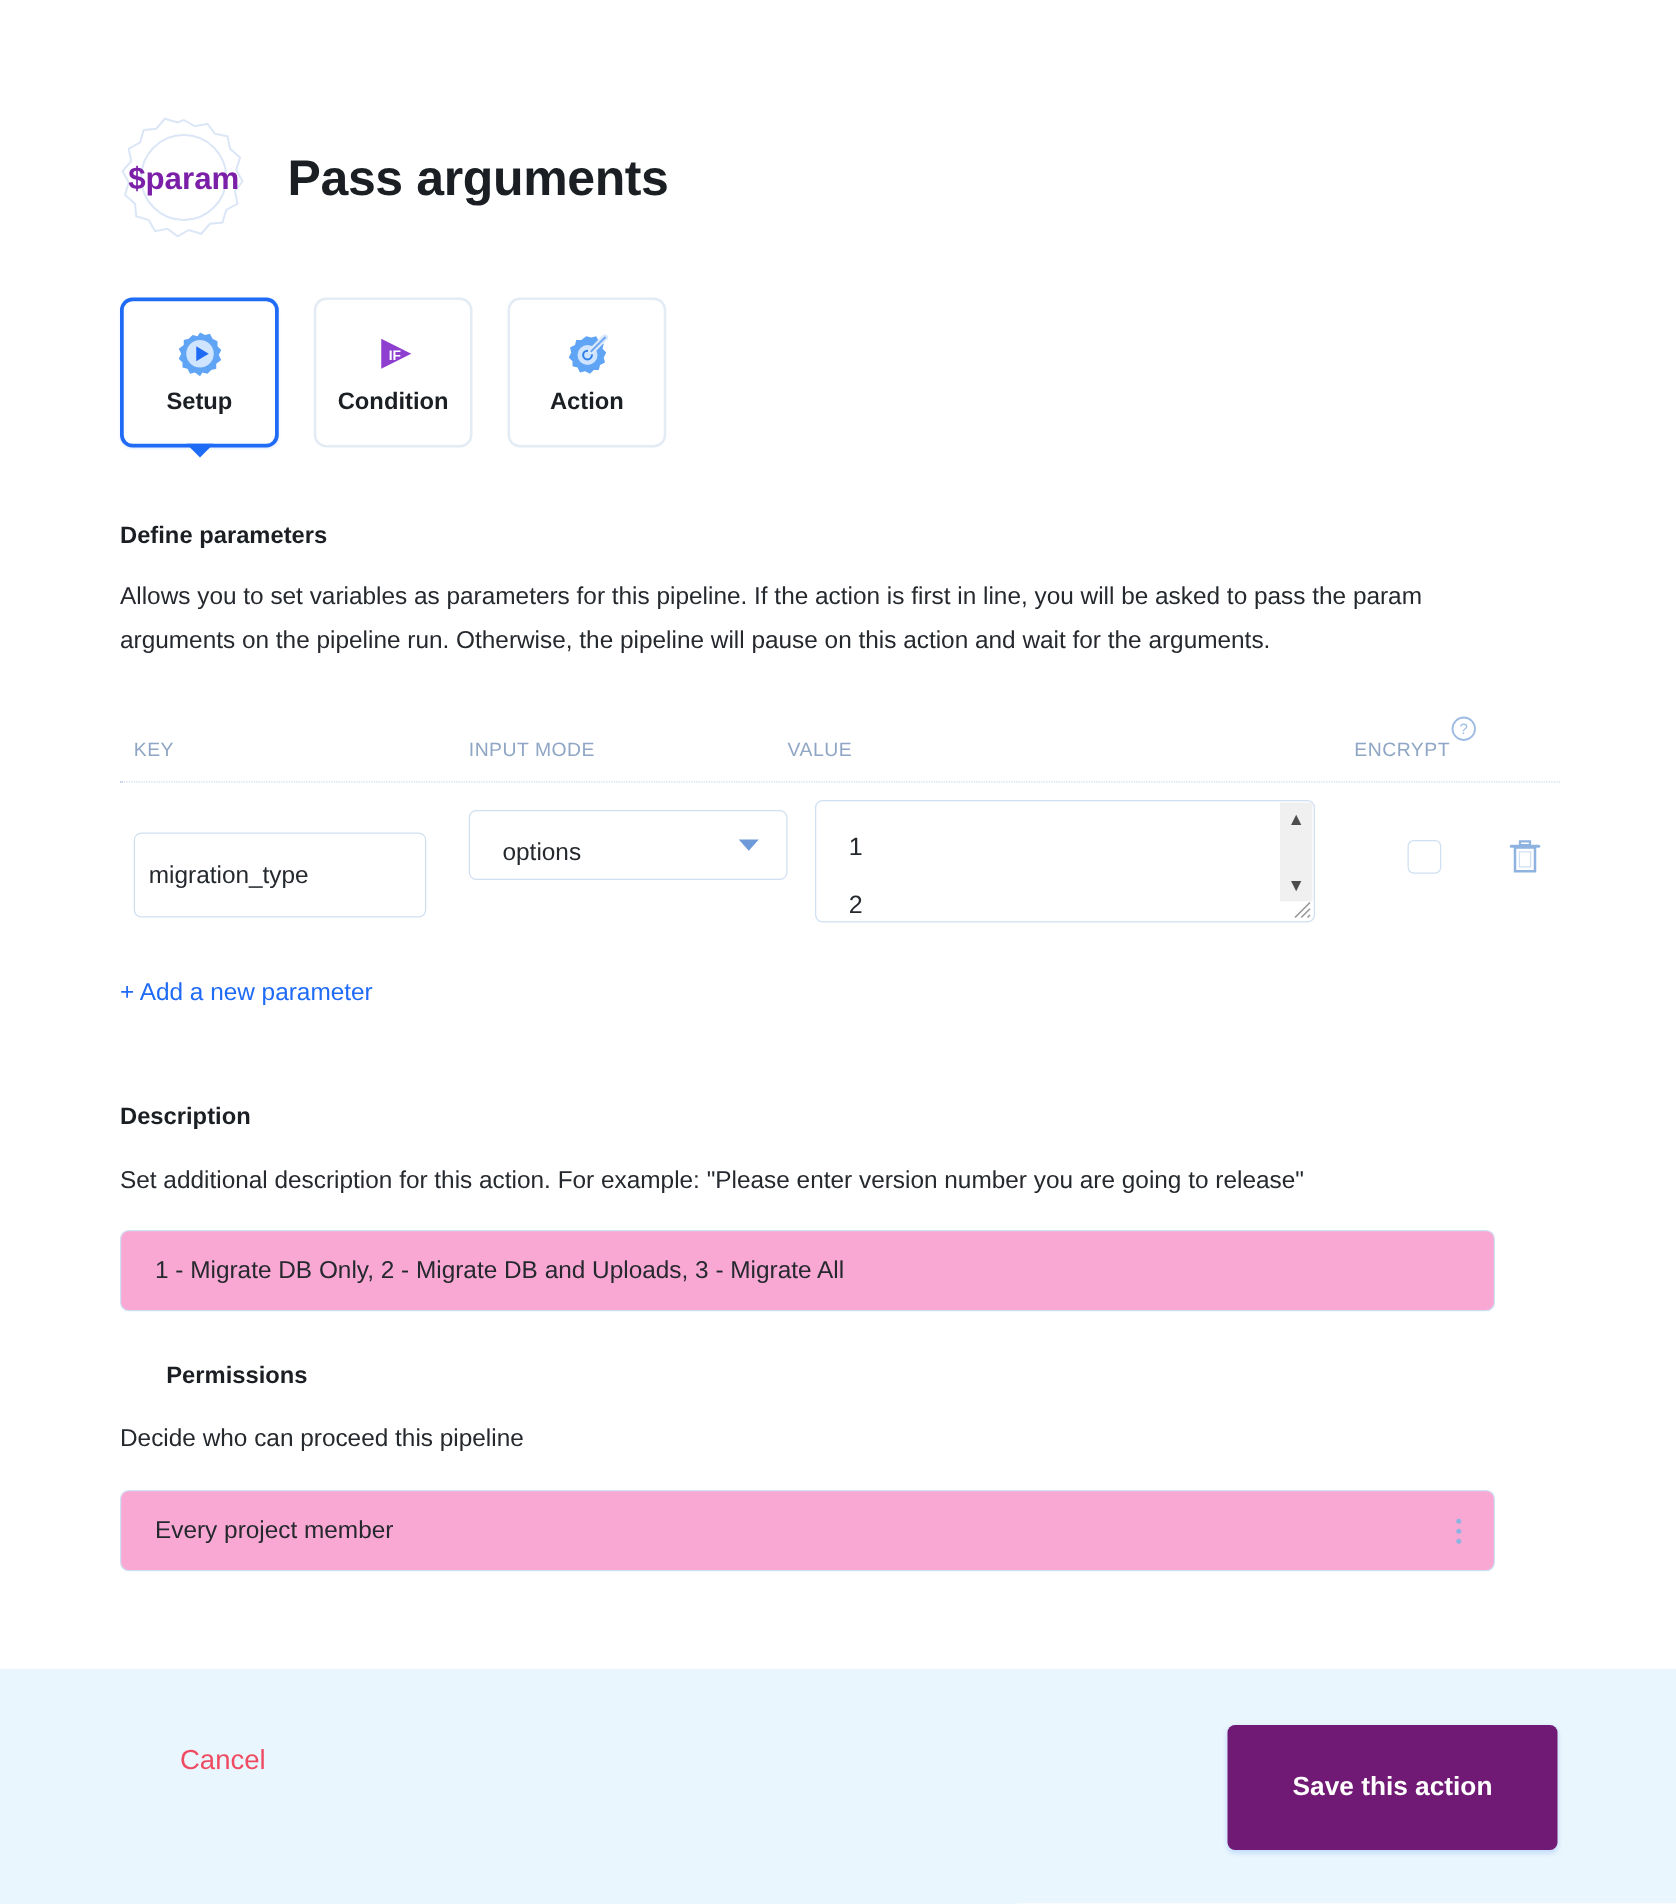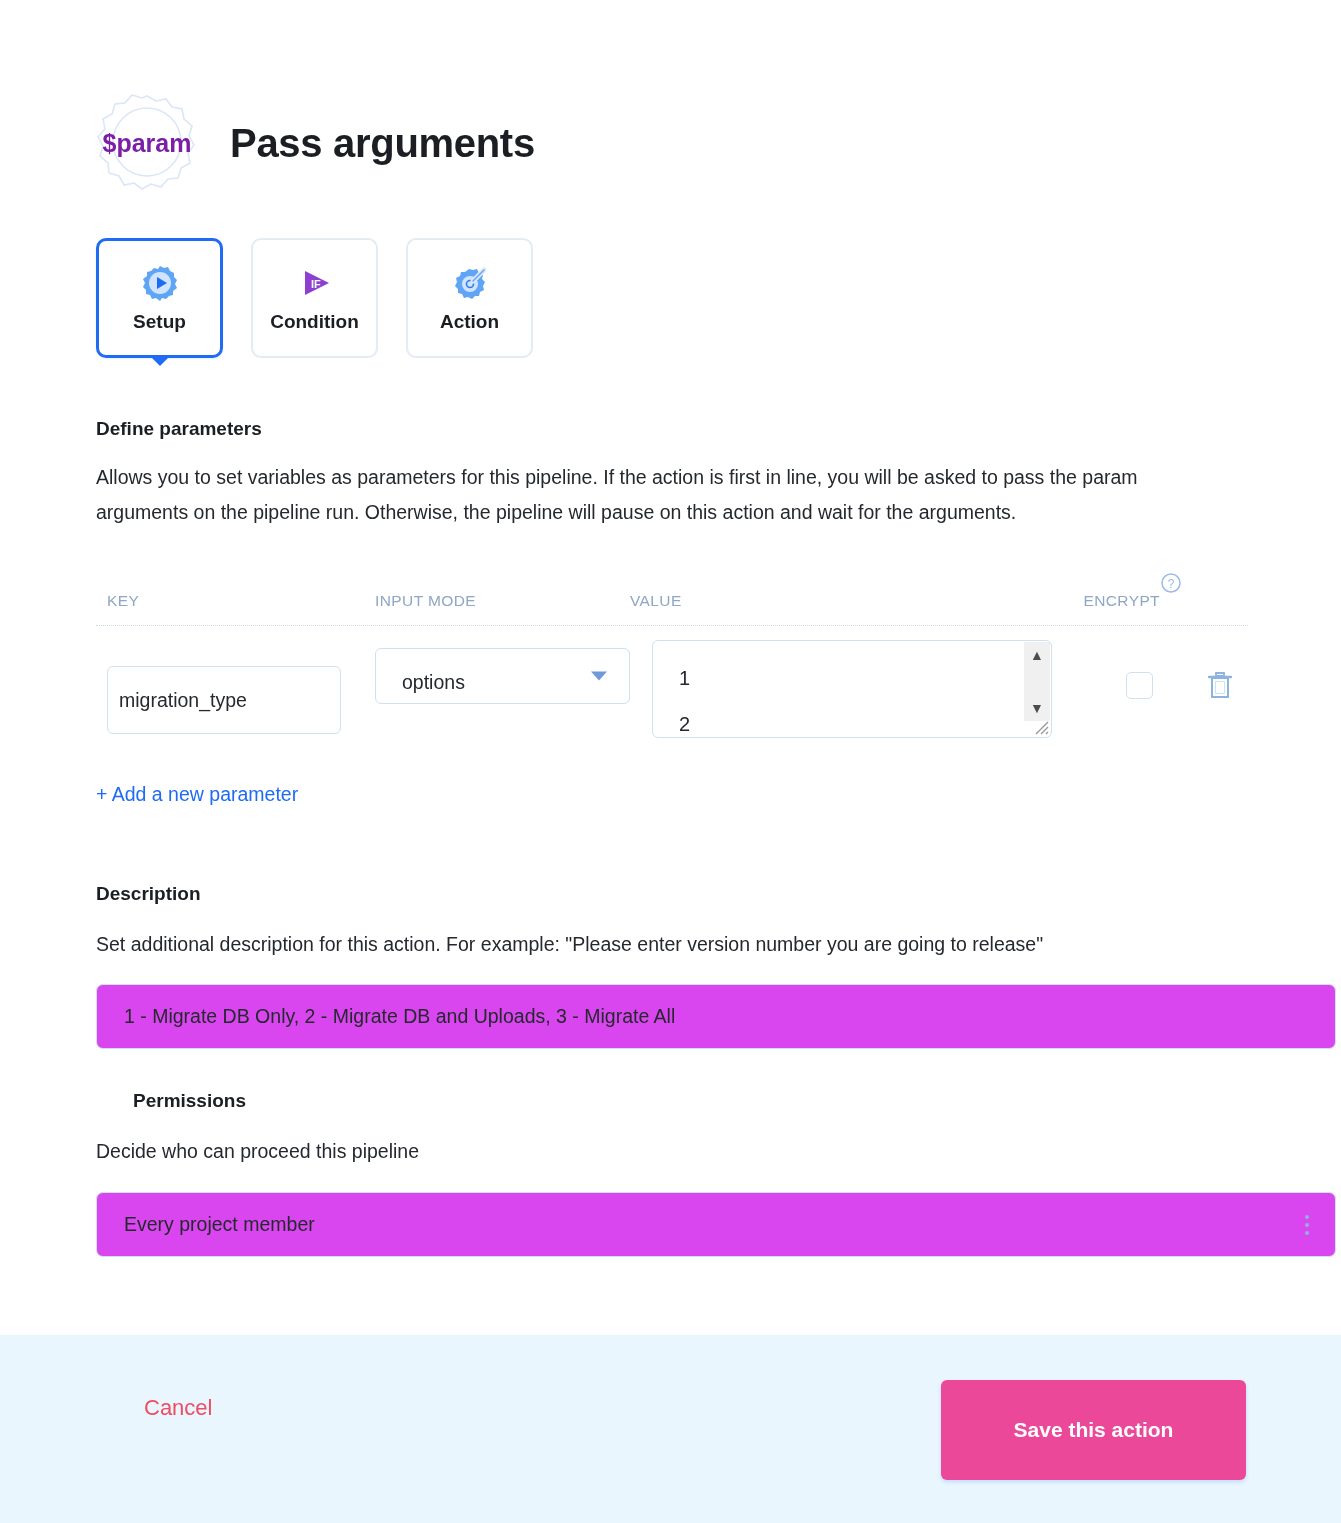--- a/index.html
+++ b/index.html
@@ -208,24 +208,24 @@
     left: 96px; top: 783px;
     font-size: 19.5px;
     color: #1f6bf5;
     cursor: pointer;
   }
 
   
   .text-input {
     position: absolute;
     left: 96px;
-    width: 1240px;
+    width: 1100px;
     border: 1px solid #cfe0f2;
     border-radius: 7px;
-    background: #d946ef;
+    background: #f9a8d4;
     font-size: 19.5px;
     color: #25292e;
   }
   #description-input {
     top: 984px; height: 65px;
     padding: 0 27px;
     line-height: 63px;
   }
   #permissions-select {
     top: 1192px; height: 65px;
@@ -259,22 +259,22 @@
     position: absolute;
     left: 144px; top: 60px;
     font-size: 22px;
     color: #ef4b62;
     font-weight: normal;
     cursor: pointer;
   }
   .save-btn {
     position: absolute;
     right: 95px; top: 45px;
-    width: 305px; height: 100px;
-    background: #ec4899;
+    width: 264px; height: 100px;
+    background: #701a75;
     border: none;
     border-radius: 6px;
     color: #fff;
     font-size: 21px;
     font-weight: bold;
     font-family: "Liberation Sans", sans-serif;
     cursor: pointer;
     box-shadow: 0 2px 4px rgba(31,107,245,.2);
   }
 </style>

